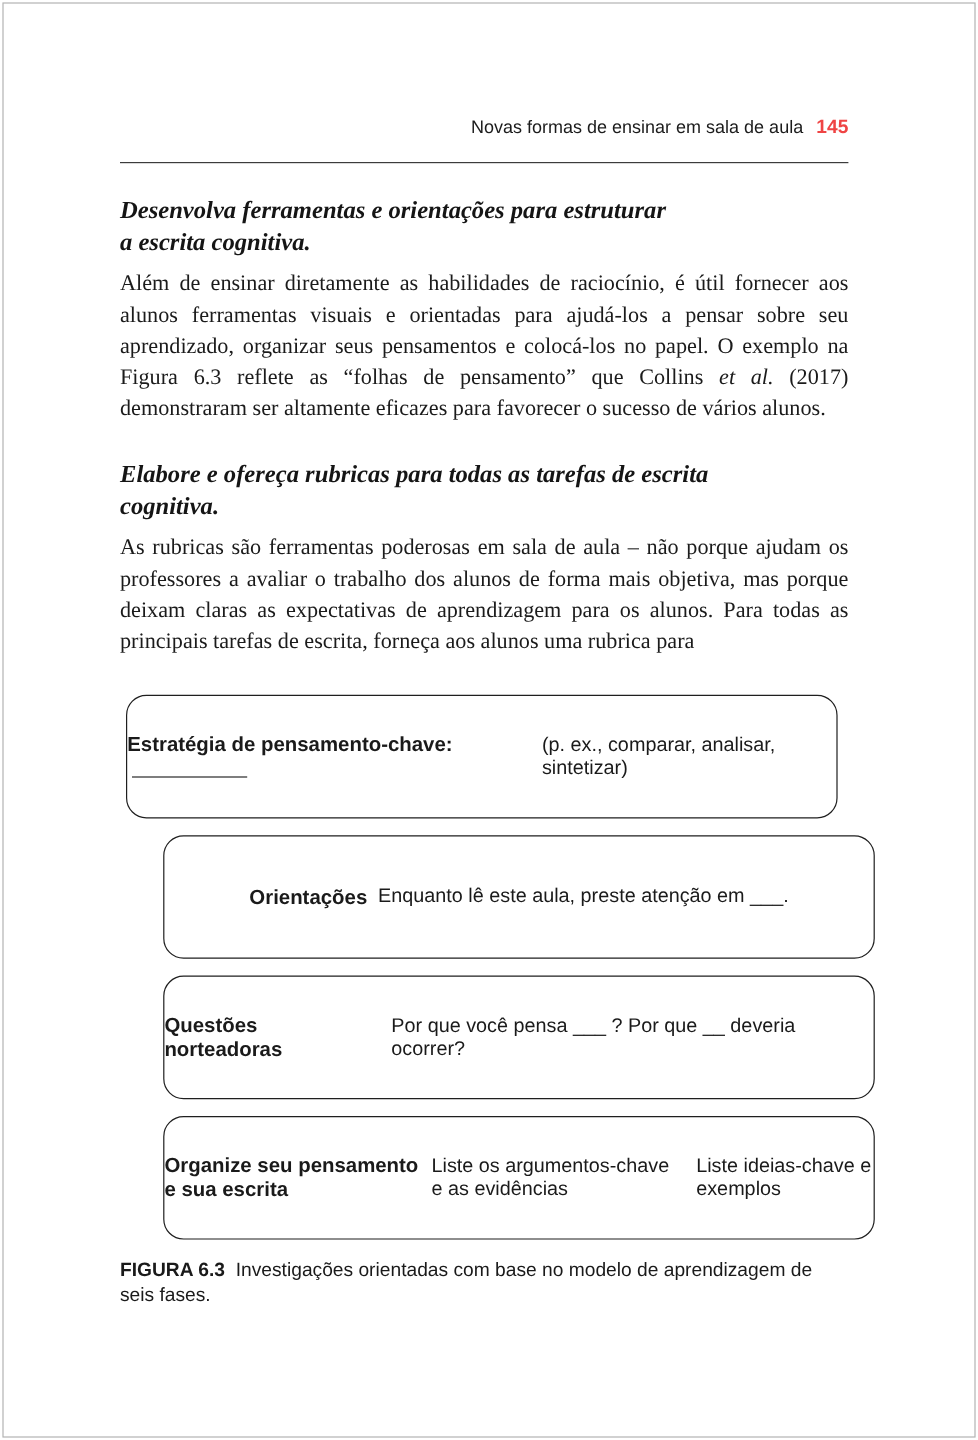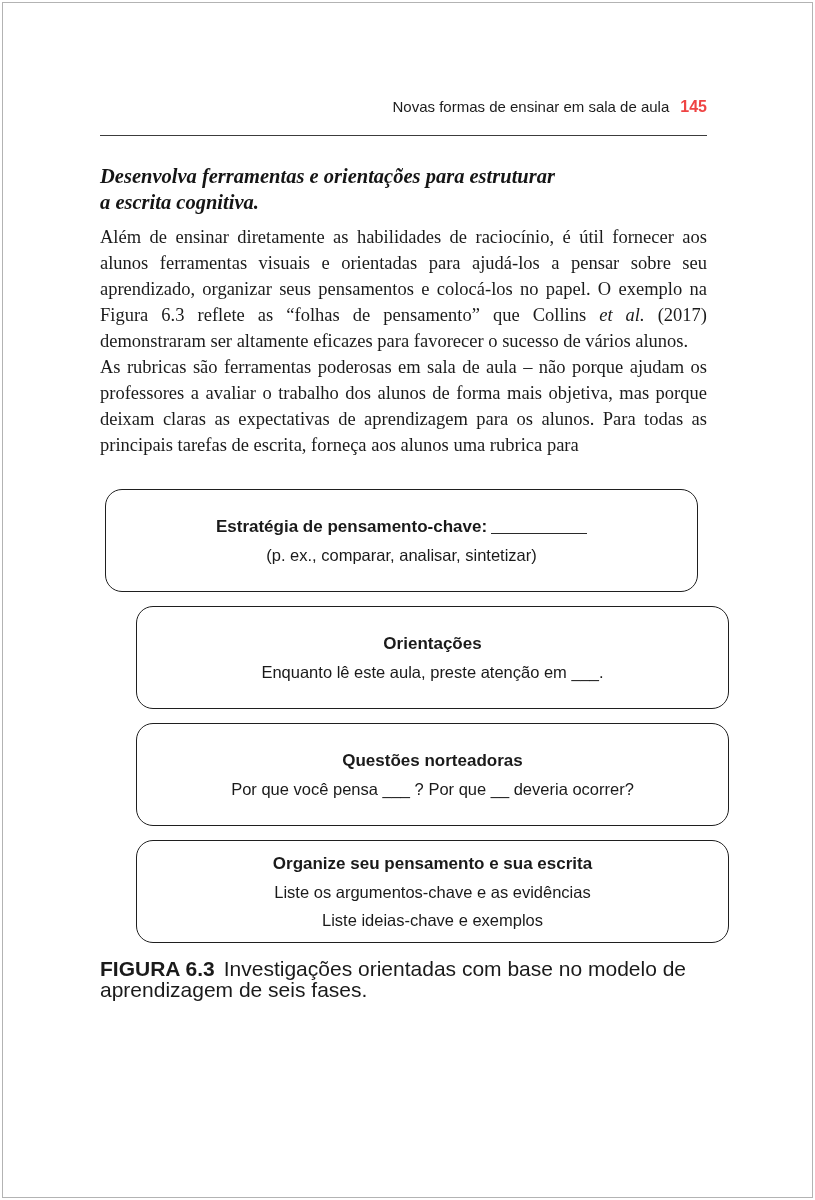--- a/index.html
+++ b/index.html
@@ -55,42 +55,42 @@
   .figure-area { margin-top: 31px; }
   .fig-box {
     box-sizing: border-box;
     margin-left: 5px;
     width: 593px;
     height: 103px;
     border: 1.8px solid #1f1f1f;
     border-radius: 17px;
     background: #fff;
     display: flex;
-    flex-direction: column;
+    flex-direction: row;
     align-items: center;
     justify-content: center;
     gap: 9px;
     font-family: "Liberation Sans", sans-serif;
     color: #1a1a1a;
   }
   .fig-box + .fig-box { margin-top: 14px; margin-left: 36px; }
   .fig-box-title { font-weight: bold; font-size: 17px; }
   .fig-box-line { font-size: 16.5px; }
   .blank-line {
     display: inline-block;
     width: 96px;
     height: 14px;
     border-bottom: 1.6px solid #2a2a2a;
     vertical-align: -2px;
     margin-left: 4px;
   }
   .fig-caption {
     margin: 15px 0 0 0;
     font-family: "Liberation Sans", sans-serif;
-    font-size: 21px;
+    font-size: 16px;
     line-height: 21px;
     color: #1a1a1a;
   }
   .cap-label { font-weight: bold; margin-right: 9px; }
 </style>
 </head>
 <body>
 
 <div class="page-border"></div>
 
@@ -101,20 +101,24 @@
     <span class="rh-num">145</span>
   </header>
 
   <h2 class="subheading">
     <span>Desenvolva ferramentas e orientações para estruturar</span>
     <span>a escrita cognitiva.</span>
   </h2>
 
   <p class="body-par"><span>Além de ensinar diretamente as habilidades de raciocínio, é útil fornecer aos alunos ferramentas visuais e orientadas para ajudá-los a pensar sobre seu aprendizado, organizar seus pensamentos e colocá-los no papel. O exemplo na Figura 6.3 reflete as “folhas de pensamento” que Collins </span><em>et al.</em><span> (2017) demonstraram ser altamente eficazes para favorecer o sucesso de vários alunos.</span></p>
 
+  <h2 class="subheading sect2">
+    <span>Elabore e ofereça rubricas para todas as tarefas de escrita</span>
+    <span>cognitiva.</span>
+  </h2>
 
   <p class="body-par">As rubricas são ferramentas poderosas em sala de aula – não porque ajudam os professores a avaliar o trabalho dos alunos de forma mais objetiva, mas porque deixam claras as expectativas de aprendizagem para os alunos. Para todas as principais tarefas de escrita, forneça aos alunos uma rubrica para</p>
 
   <figure class="figure-area" style="margin:31px 0 0 0;">
 
     <div class="fig-box">
       <div class="fig-box-title"><span>Estratégia de pensamento-chave:</span><span class="blank-line"></span></div>
       <div class="fig-box-line">(p. ex., comparar, analisar, sintetizar)</div>
     </div>
 

